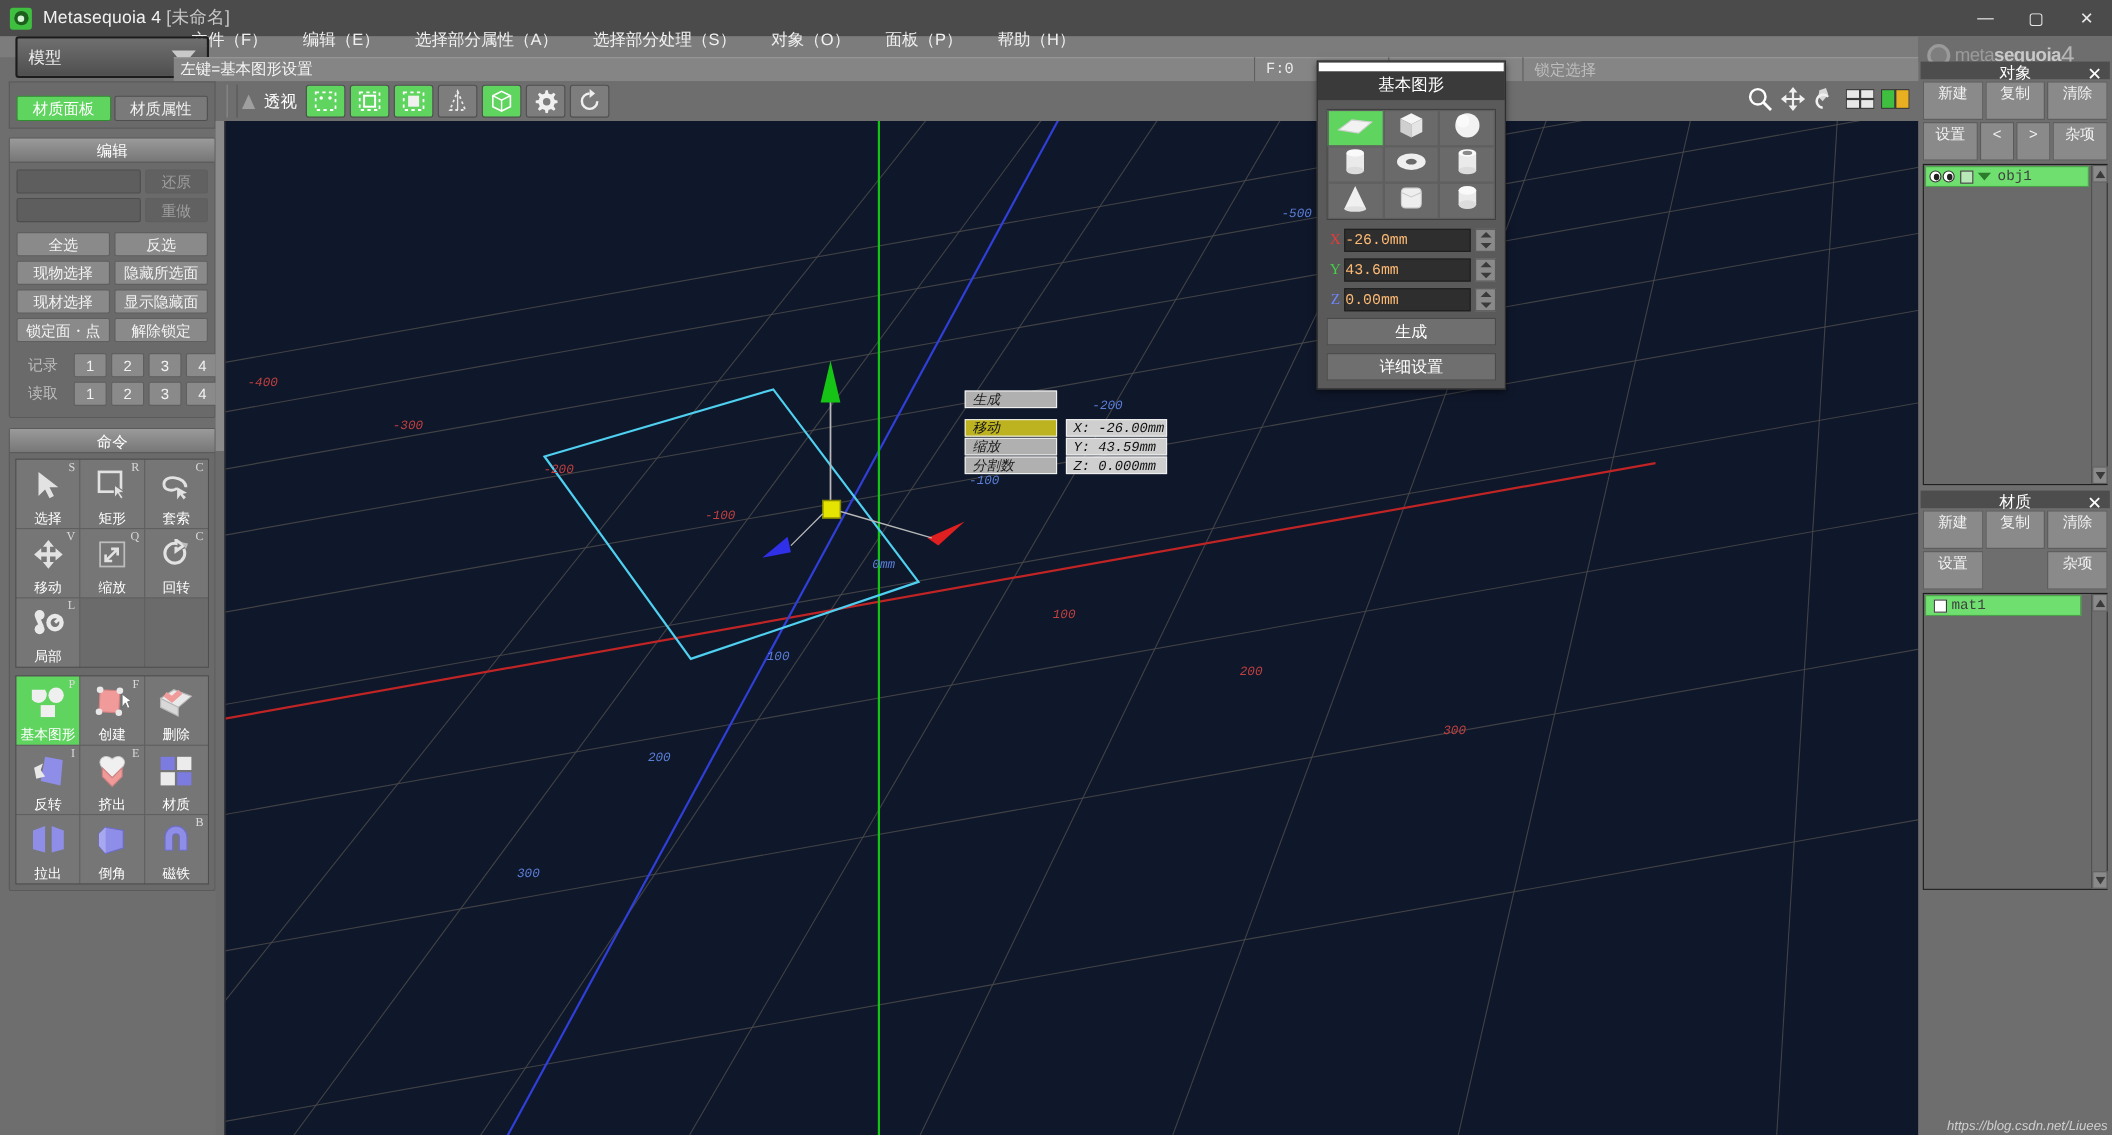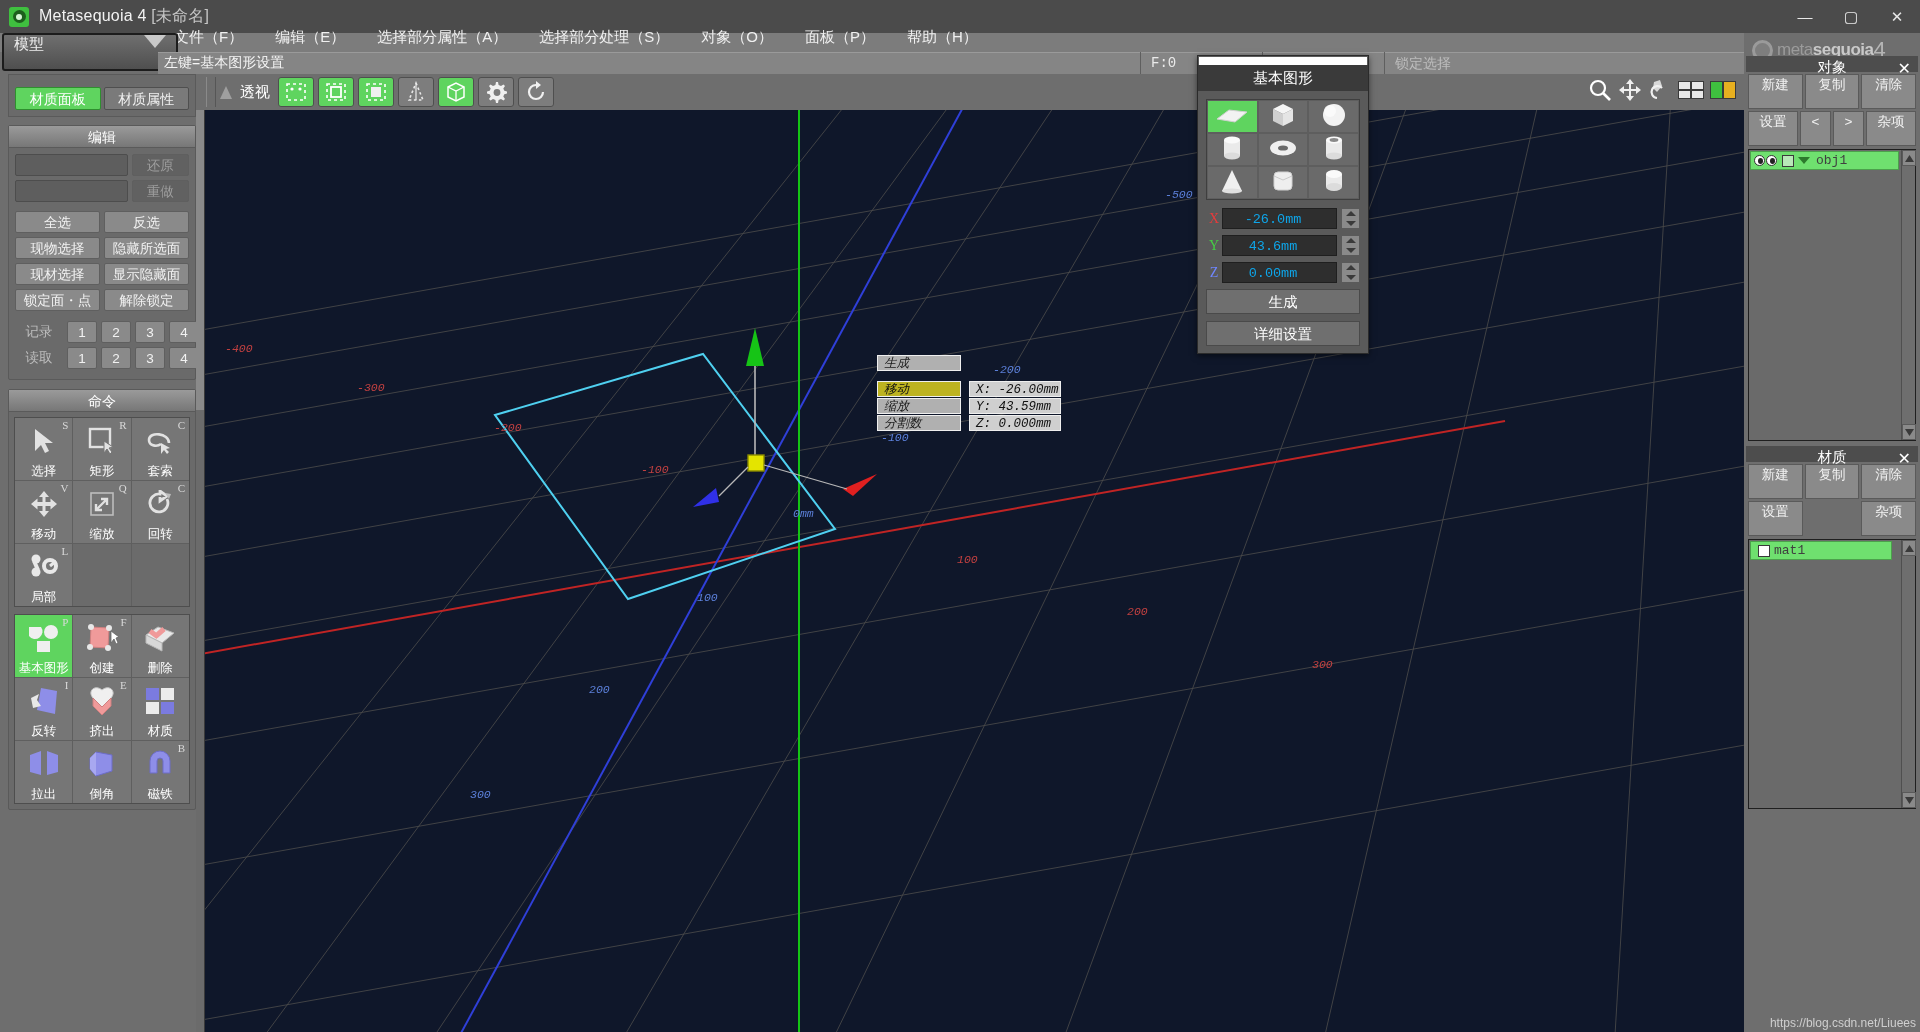--- a/index.html
+++ b/index.html
@@ -20,23 +20,23 @@
   .tb-btns { margin-left:auto; display:flex; height:33px; }
   .tb-btn { width:46px; height:33px; display:flex; align-items:center; justify-content:center;
     color:#e8e8e8; font-size:15px; }
 
   
   .menubar { position:absolute; left:0; top:33px; width:1920px; height:19px; background:#7c7c7c; }
   .menurow { position:absolute; left:158px; top:26px; display:flex; gap:0px; }
   .menuitem { color:#f0f0f0; font-size:15px; padding:0 16px; line-height:22px; white-space:nowrap; }
 
   
-  .modesel { position:absolute; left:2px; top:33px; width:176px; height:38px;
+  .modesel { position:absolute; left:14px; top:33px; width:176px; height:38px;
     background:linear-gradient(#6f6f6f,#4f4f4f); border:2px solid #1c1c1c; border-radius:3px;
-    display:flex; }
+    display:flex; align-items:center; }
   .modesel .lbl { color:#eee; font-size:15px; margin-left:10px; }
   .modesel .caret { margin-left:auto; margin-right:10px; width:0;height:0;
     border-left:11px solid transparent;border-right:11px solid transparent;border-top:13px solid #c9c9c9; }
 
   
   .hintbar { position:absolute; left:158px; top:52px; width:1762px; height:22px; background:#858585;
     border-top:1px solid #9a9a9a;}
   .hinttext { position:absolute; left:164px; top:54px; color:#f5f5f5; font-size:14px; }
   .statcell { position:absolute; top:52px; height:22px; border-left:1px solid #5f5f5f;
     color:#eaeaea; font-size:14px; padding-left:10px; line-height:22px; font-family:"Liberation Mono",monospace; }
@@ -115,22 +115,22 @@
   .shapedlg .hd { height:26px; background:#3a3a3a; color:#fff; font-size:15px; text-align:center;
     line-height:26px; }
   .shapegrid { margin:8px; display:grid; grid-template-columns:repeat(3,1fr); gap:0;
     border:1px solid #3f3f3f; background:#6a6a6a; }
   .shapecell { height:33px; display:flex; align-items:center; justify-content:center;
     border:1px solid #5e5e5e; }
   .shapecell.sel { background:#5fd45f; }
   .numrow { display:flex; align-items:center; margin:0 8px 6px 8px; }
   .axn { width:16px; font-size:14px; font-family:"Liberation Serif",serif; text-align:center; }
   .axn.x { color:#e83b3b; } .axn.y { color:#45d045; } .axn.z { color:#6f86ff; }
-  .numfield { flex:1; height:21px; background:#2e2e2e; border:1px solid #1f1f1f; color:#0ea5e9;
-    font-size:13.5px; font-family:"Liberation Mono",monospace; text-align:center; padding-right:13px;
+  .numfield { flex:1; height:21px; background:#2e2e2e; border:1px solid #1f1f1f; color:#fdba74;
+    font-size:13.5px; font-family:"Liberation Mono",monospace; text-align:left; padding-right:13px;
     line-height:21px; }
   .spin { width:19px; height:21px; margin-left:4px; background:#8a8a8a; border:1px solid #5a5a5a;
     display:flex; flex-direction:column; align-items:center; justify-content:space-around; }
   .spin i { display:block; width:0;height:0;border-left:5px solid transparent;
     border-right:5px solid transparent; }
   .spin .up { border-bottom:5px solid #3a3a3a; }
   .spin .dn { border-top:5px solid #3a3a3a; }
   .dlgbtn { margin:0 8px 7px 8px; height:25px; background:#6f6f6f; border:1px solid #4a4a4a;
     color:#fff; font-size:14.5px; text-align:center; line-height:25px; }
 
@@ -167,21 +167,21 @@
   .ritem .chk.filled { background:#fff; }
   .ritem .tri { width:0;height:0;border-left:6px solid transparent;border-right:6px solid transparent;
     border-top:7px solid #2c7a2c; margin-right:6px; }
   .ritem .nm { color:#404040; font-size:13px; font-family:"Liberation Mono",monospace; }
   .rscroll { position:absolute; right:0; top:0; width:14px; bottom:0; background:#6e6e6e;
     border-left:1px solid #4f4f4f; }
   .rscroll .sb { width:14px;height:16px;background:#8a8a8a;border:1px solid #5a5a5a;
     display:flex;align-items:center;justify-content:center;}
   .rscroll .sb.bot { position:absolute; bottom:0; }
 
-  .watermark { position:absolute; right:4px; bottom:2px; color:#cfcfcf; font-size:12px; }
+  .watermark { position:absolute; right:4px; bottom:2px; color:#cfcfcf; font-size:12px;font-style:italic; }
 </style>
 </head>
 <body>
 
 <div class="app">
 
   <div class="titlebar">
     <div class="tb-logo">
       <div class="ring">
           <div class="dot"></div>

